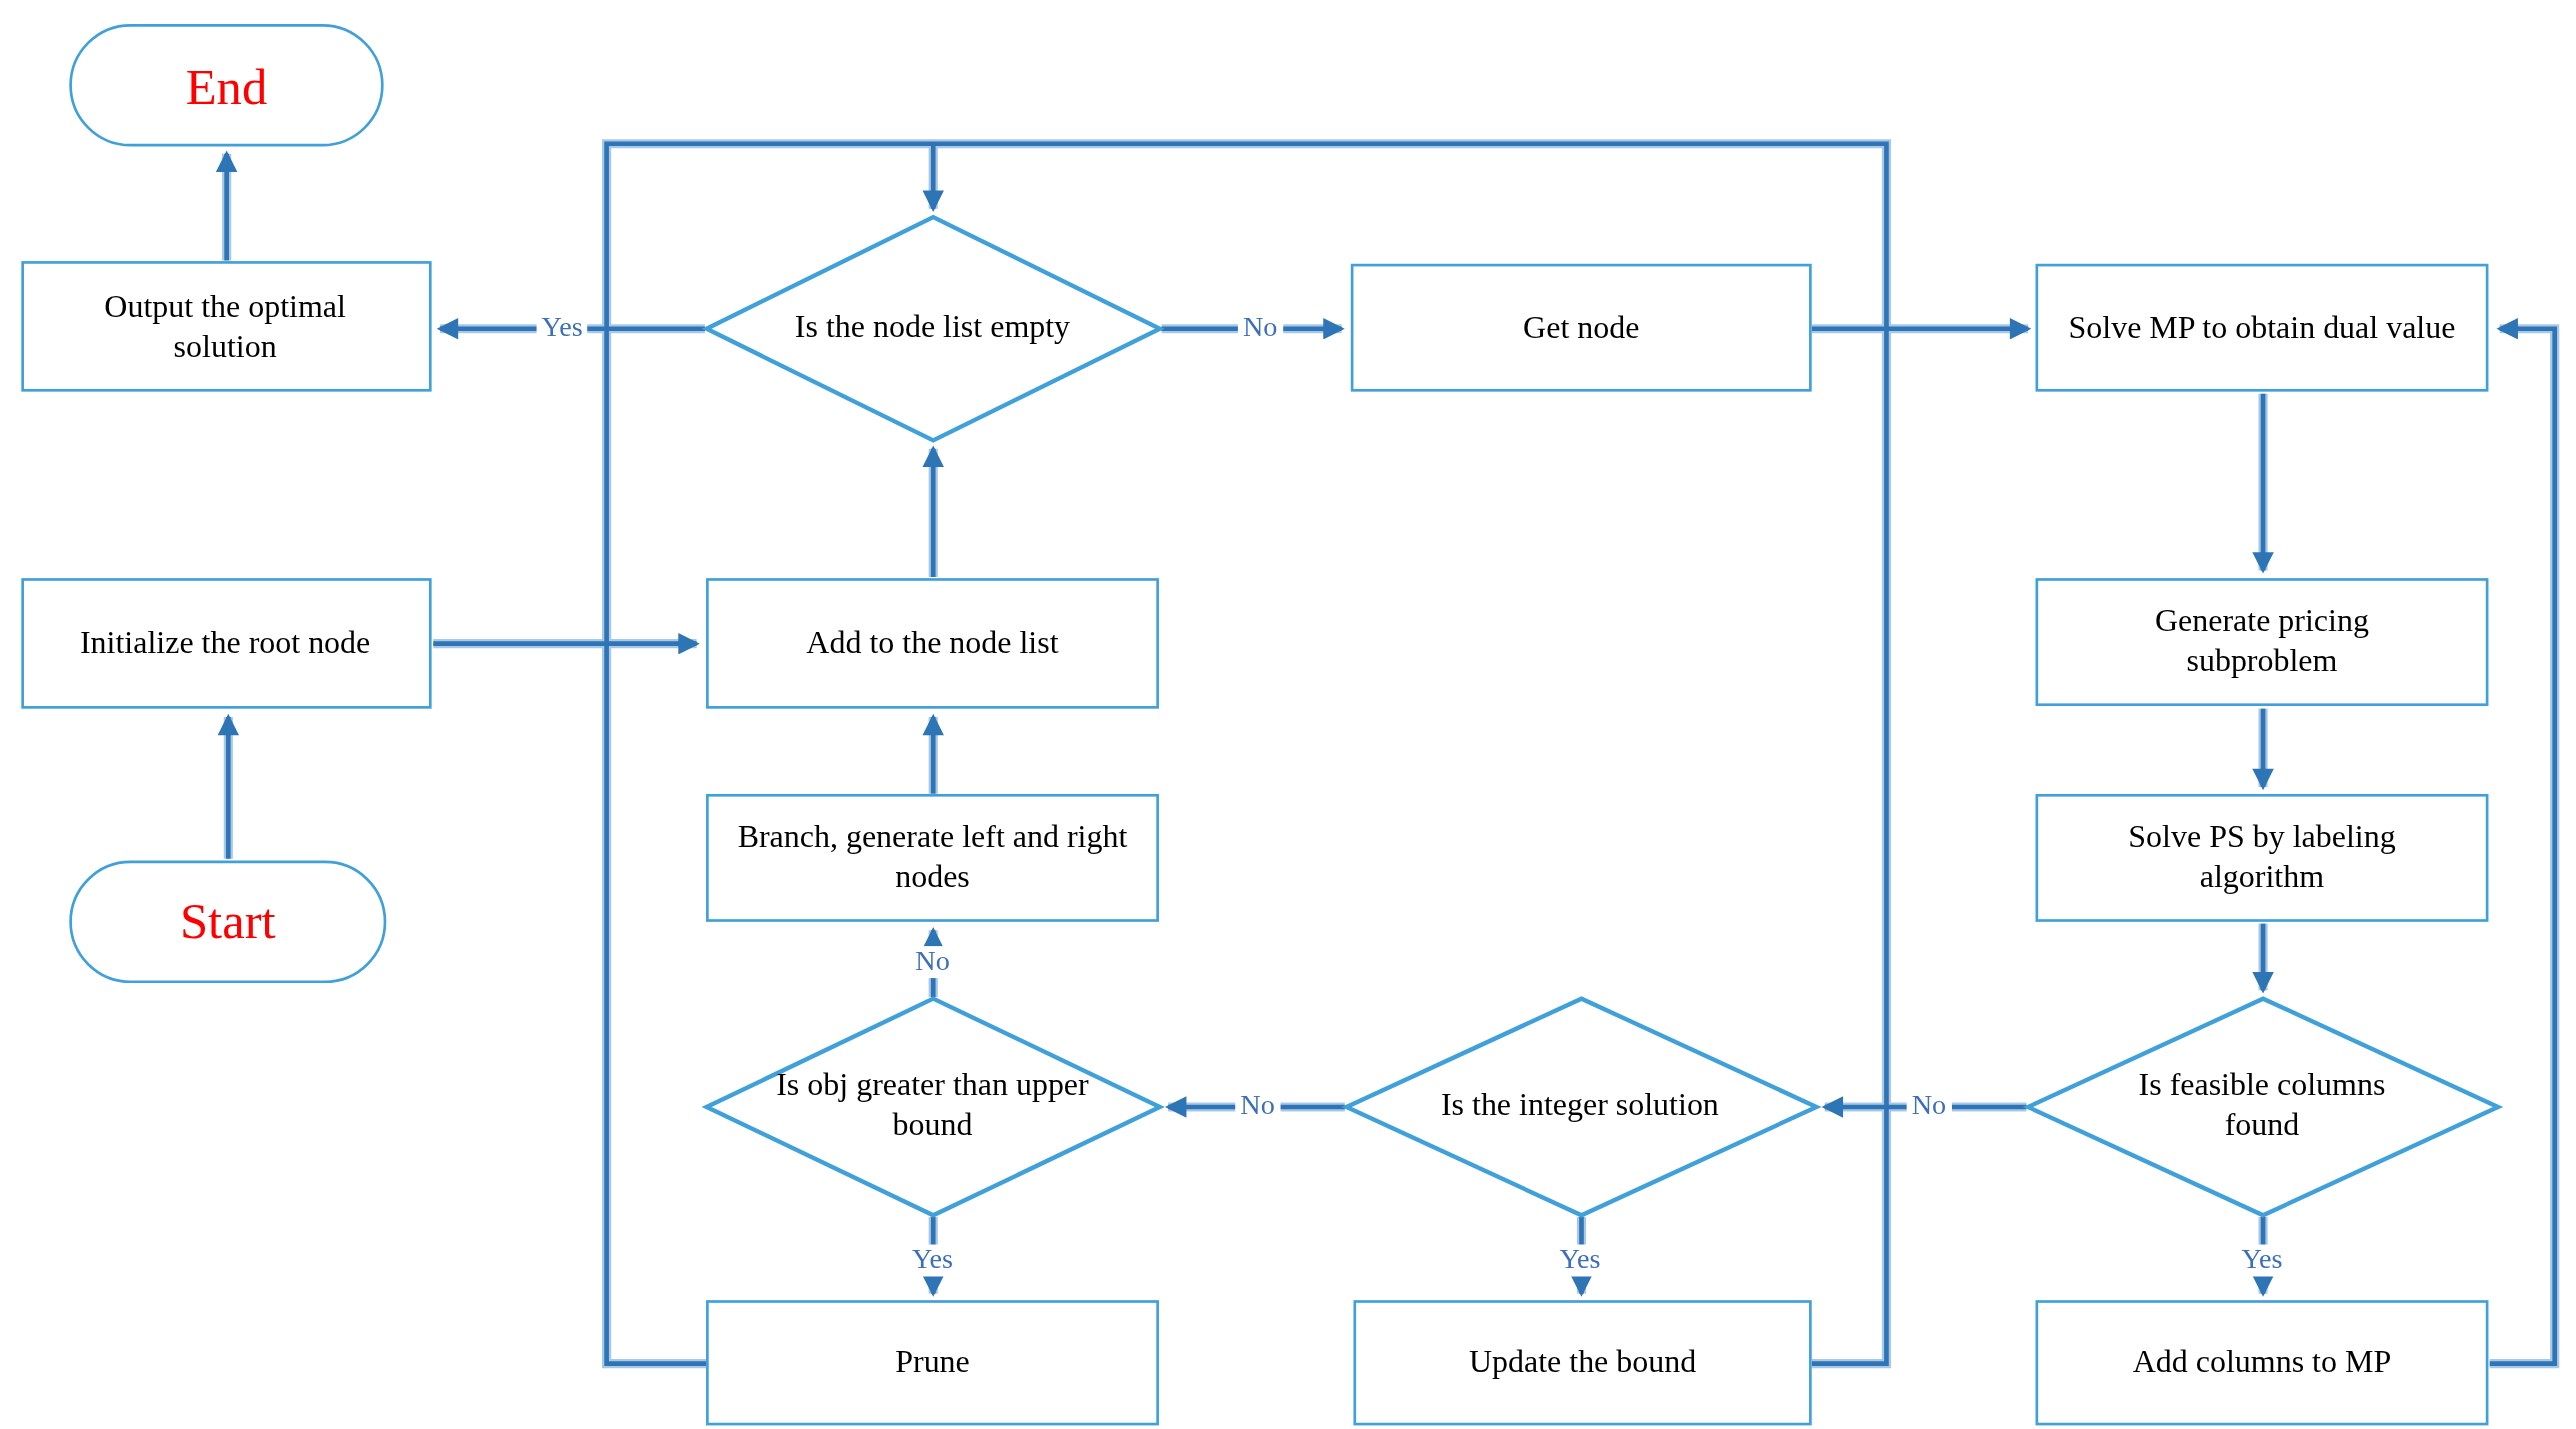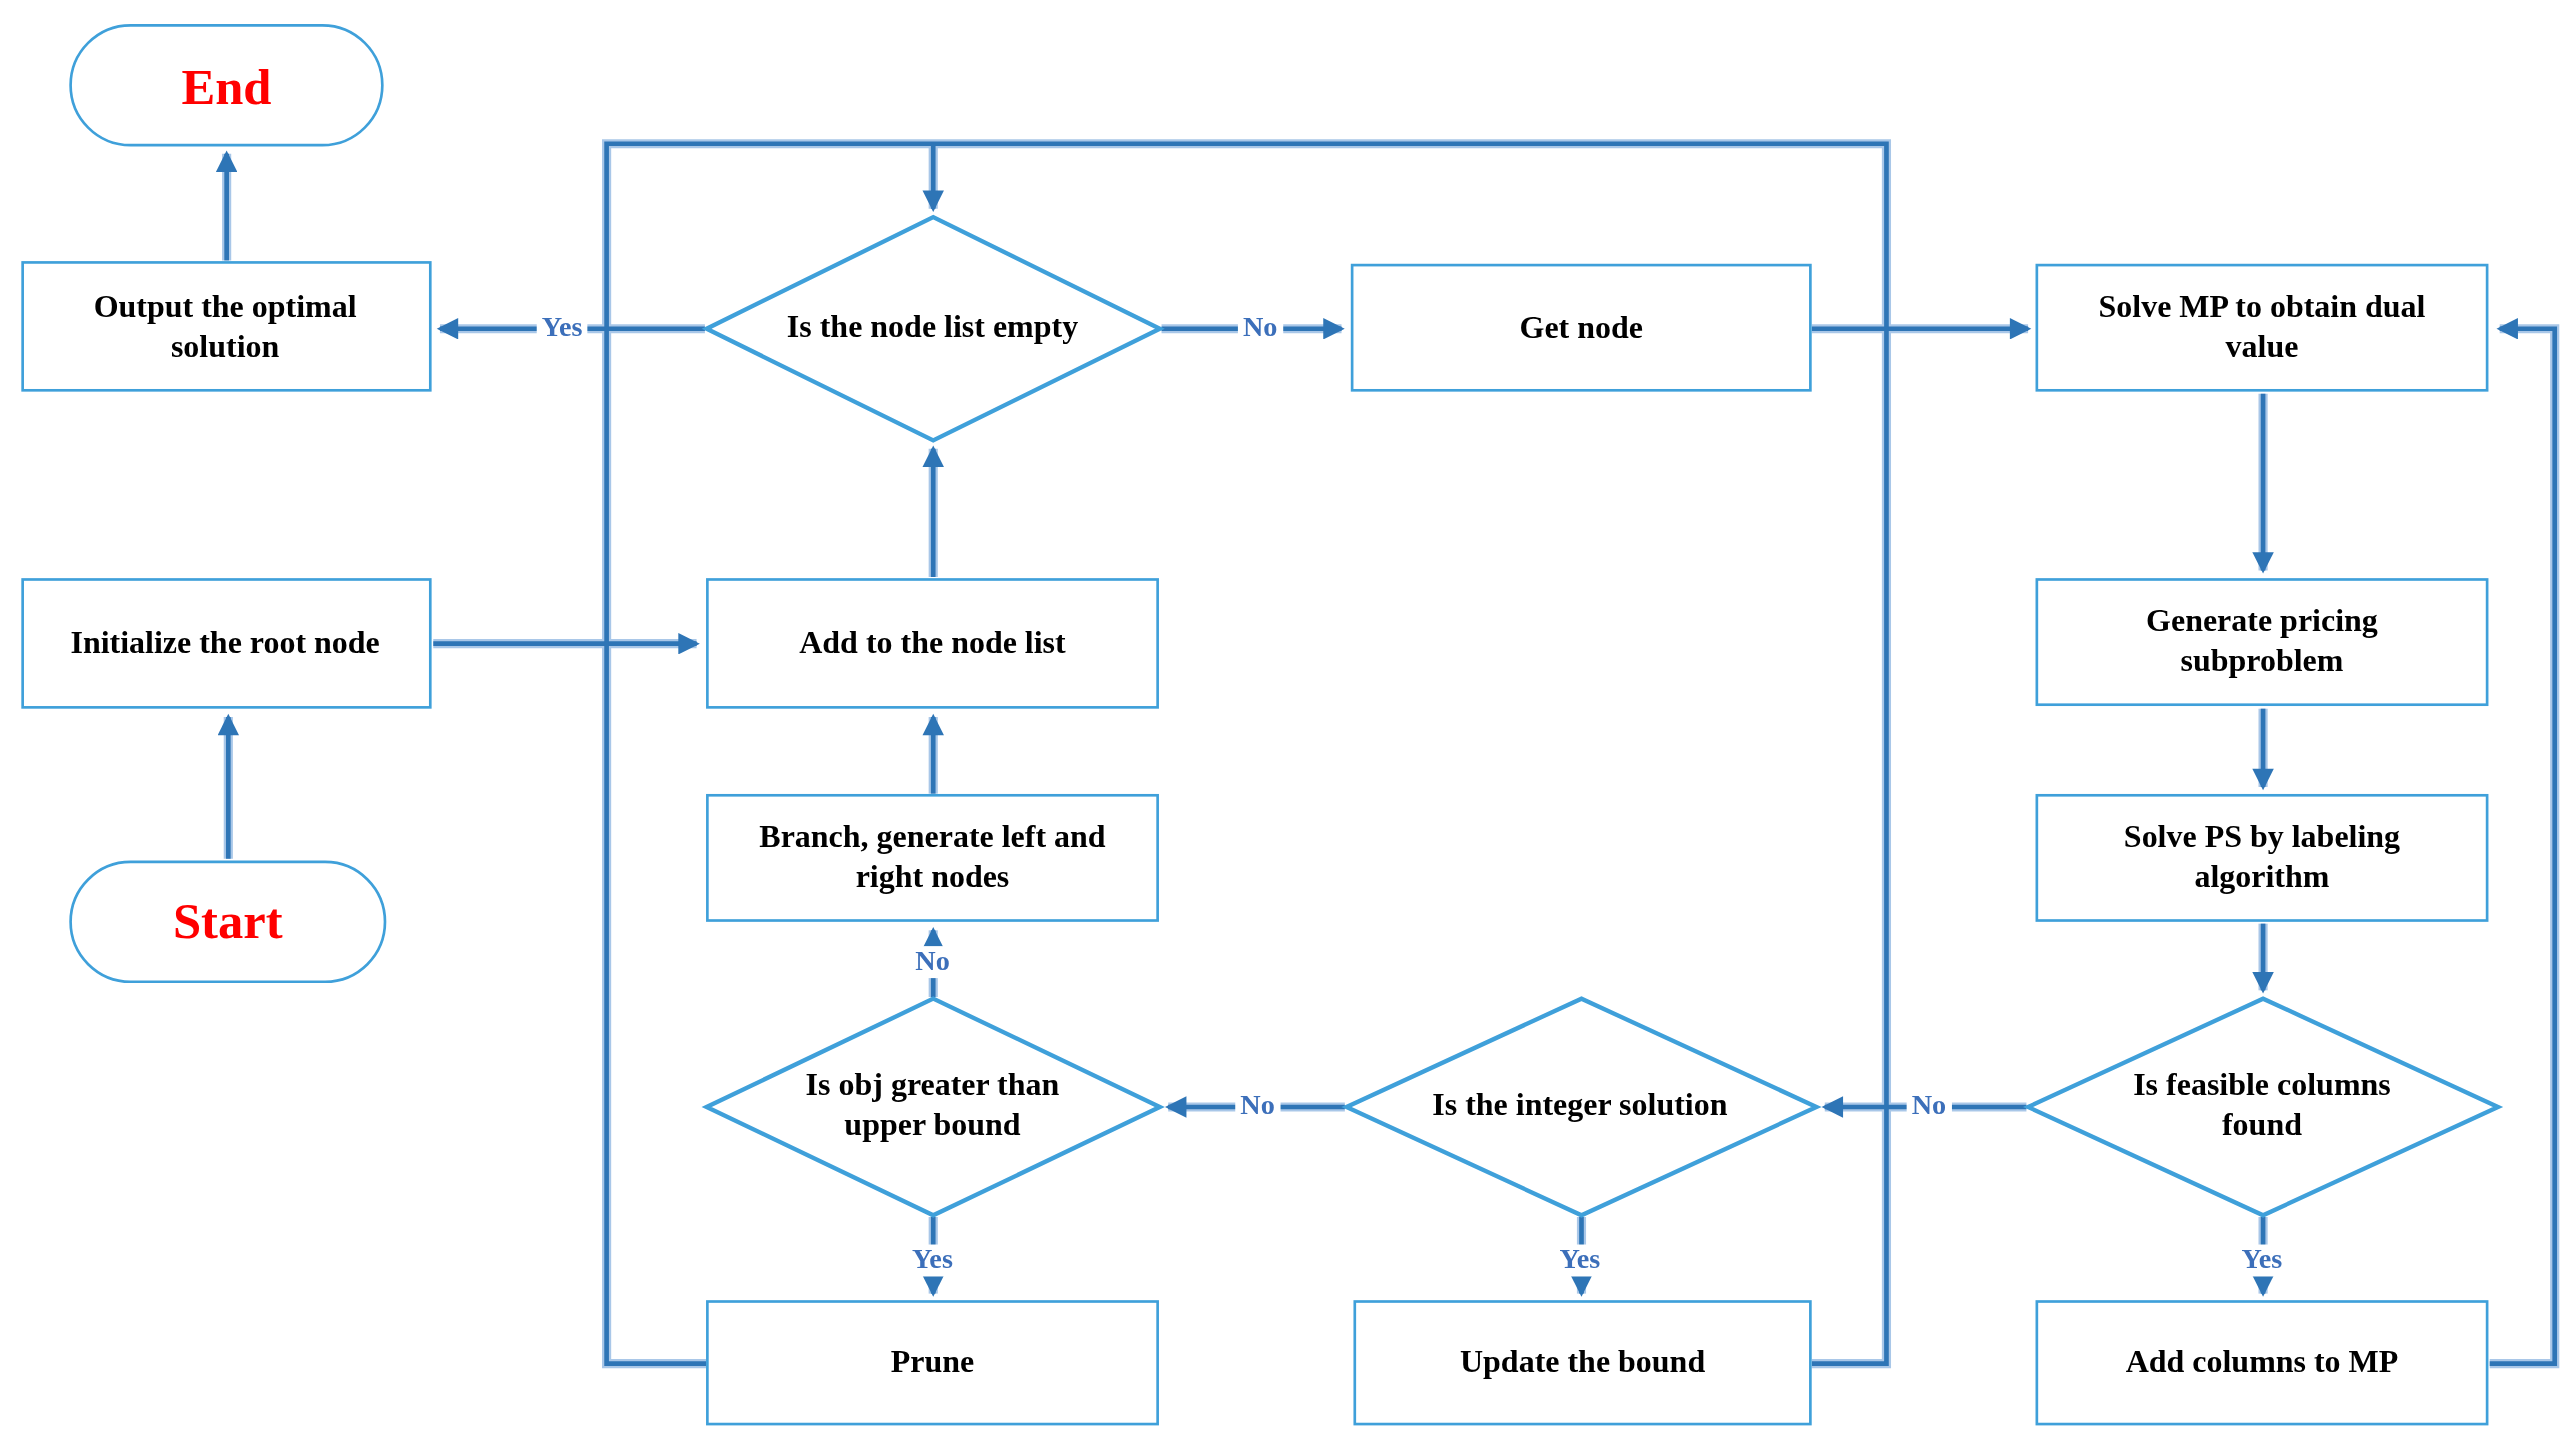--- a/index.html
+++ b/index.html
@@ -1,16 +1,16 @@
 <!DOCTYPE html>
 <html style="--shape_border: #3FA0DA; --connector: #2E75B6; --connector_halo: #A9C7E8; --terminal_text: #FF0000; --branch_label_text: #3C6FBA; --node_text: #000000; --background: #FFFFFF;font-size:10px"><head>
 <meta charset="utf-8">
 <style>
   html,body{margin:0;padding:0;background:#fff;}
-  .viewport{position:relative;width:2576px;height:1430px;overflow:hidden;background:var(--background,#fff);font-weight:bold;}
+  .viewport{position:relative;width:2576px;height:1430px;overflow:hidden;background:var(--background,#fff);}
   .stage{position:absolute;left:0;top:0;width:967px;height:537px;transform:scale(2.66429);transform-origin:0 0;}
   #edge-canvas{position:absolute;left:0;top:0;width:967px;height:537px;}
   .halo{fill:none;stroke:var(--connector_halo,#A9C7E8);stroke-width:5.5;stroke-linejoin:miter;}
   .line{fill:none;stroke:var(--connector,#2E75B6);stroke-width:2.8;stroke-linejoin:miter;}
   .diamond{fill:#fff;stroke:var(--shape_border,#3FA0DA);stroke-width:2.6;stroke-linejoin:miter;}
   .node{position:absolute;box-sizing:border-box;background:#fff;border:1.9px solid var(--shape_border,#3FA0DA);
         display:flex;align-items:center;justify-content:center;text-align:center;
         font-family:"Liberation Serif","DejaVu Serif",serif;font-size:12px;line-height:1.25;
         color:var(--node_text,#000);}
   .stadium{border-radius:25px;border-width:1.6px;}

